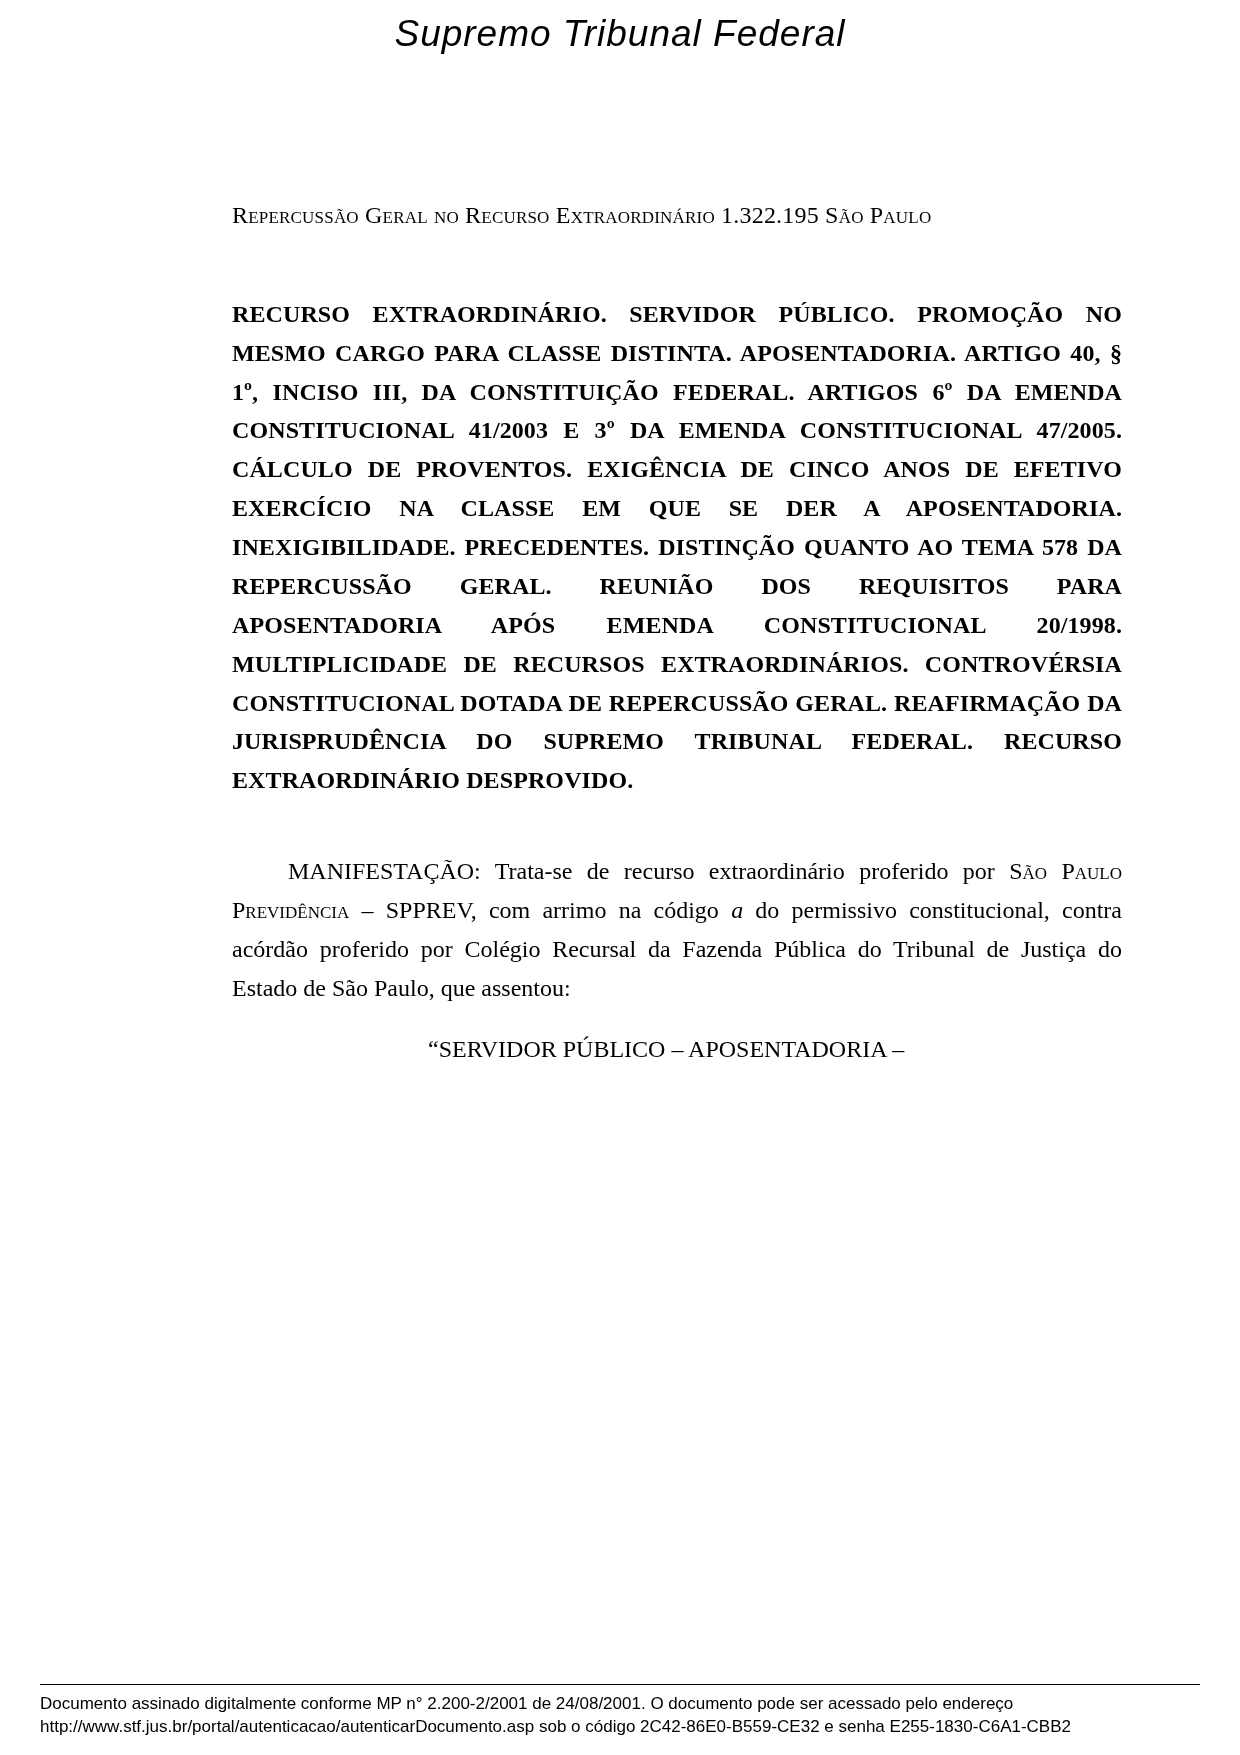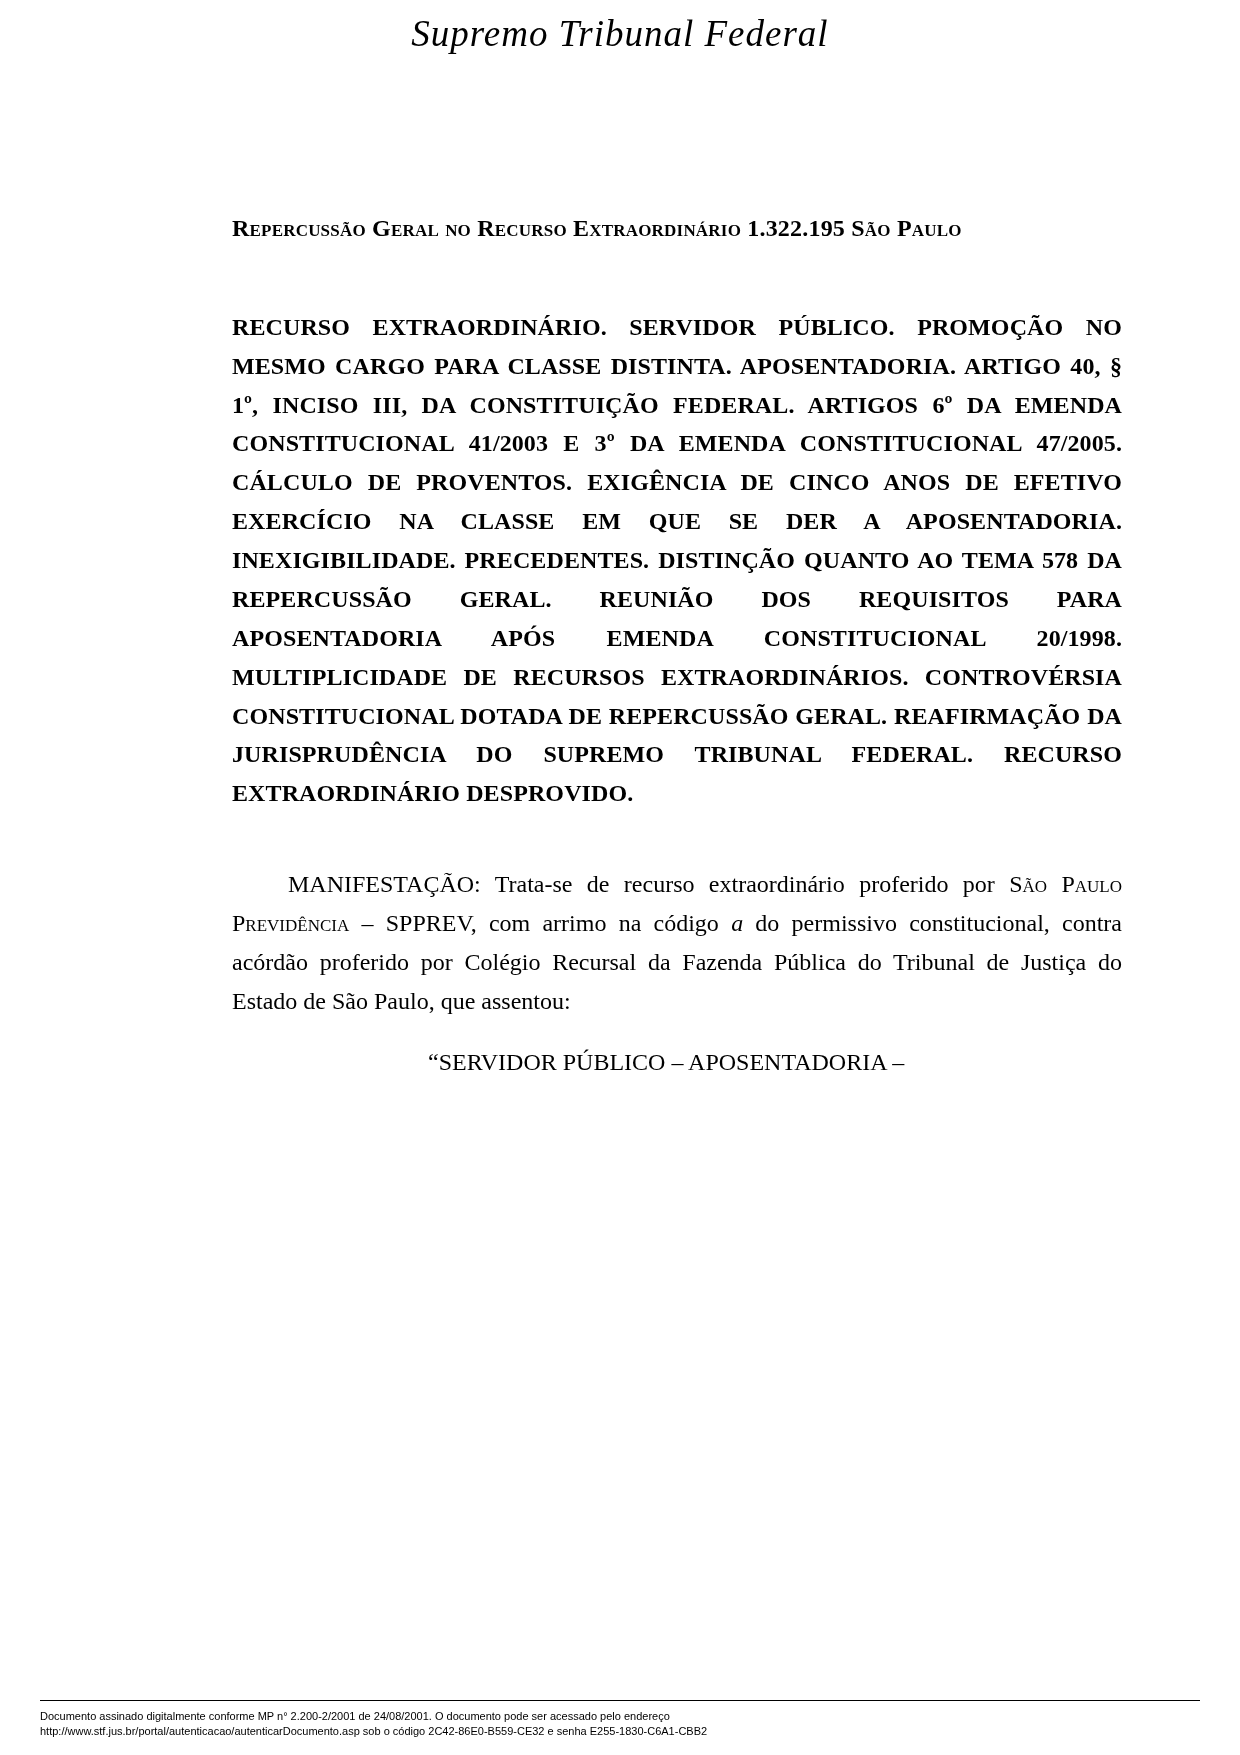--- a/index.html
+++ b/index.html
@@ -13,21 +13,21 @@
     height: 1755px;
     background: #ffffff;
     margin: 0 auto;
     font-family: "Liberation Serif", serif;
     color: #000000;
     box-sizing: border-box;
     overflow: hidden;
   }
   .header-court {
     text-align: center;
-    font-family: Liberation Serif, serif;
+    font-family: Liberation Sans, sans-serif;
     font-style: italic;
     font-size: 37px;
     letter-spacing: 1px;
     padding-top: 14px;
     line-height: 1.1;
   }
   .header-sub {
     text-align: center;
     font-family: "Liberation Sans", sans-serif;
     font-size: 16px;
@@ -36,24 +36,24 @@
   }
   .content {
     position: absolute;
     left: 232px;
     top: 196px;
     width: 890px;
   }
   .case-title {
     font-size: 24px;
     font-variant: small-caps;
-    font-weight: bold;
+    font-weight: normal;
     line-height: 1.45;
     letter-spacing: 0.2px;
-    margin: 15px 0 0 0;
+    margin: 2px 0 0 0;
     text-align: left;
   }
   .ementa {
     margin-top: 62px;
     font-size: 24px;
     font-weight: bold;
     line-height: 1.62;
     text-align: justify;
     text-justify: inter-word;
     letter-spacing: 0.1px;
@@ -88,21 +88,21 @@
     bottom: 16px;
     padding: 0 40px;
     box-sizing: border-box;
   }
   .footer-rule {
     border-top: 1px solid #000;
     margin-bottom: 8px;
   }
   .footer-line {
     font-family: "Liberation Sans", sans-serif;
-    font-size: 11px;
+    font-size: 17px;
     line-height: 1.35;
     color: #000;
   }
 </style>
 </head>
 <body>
 
 <div class="page">
 
   <div class="header-court">Supremo Tribunal Federal</div>

